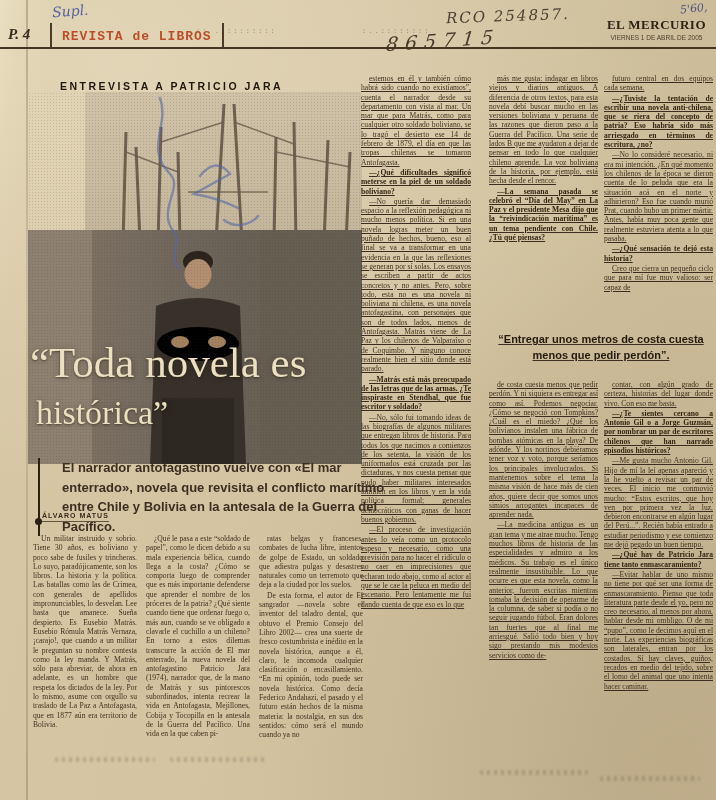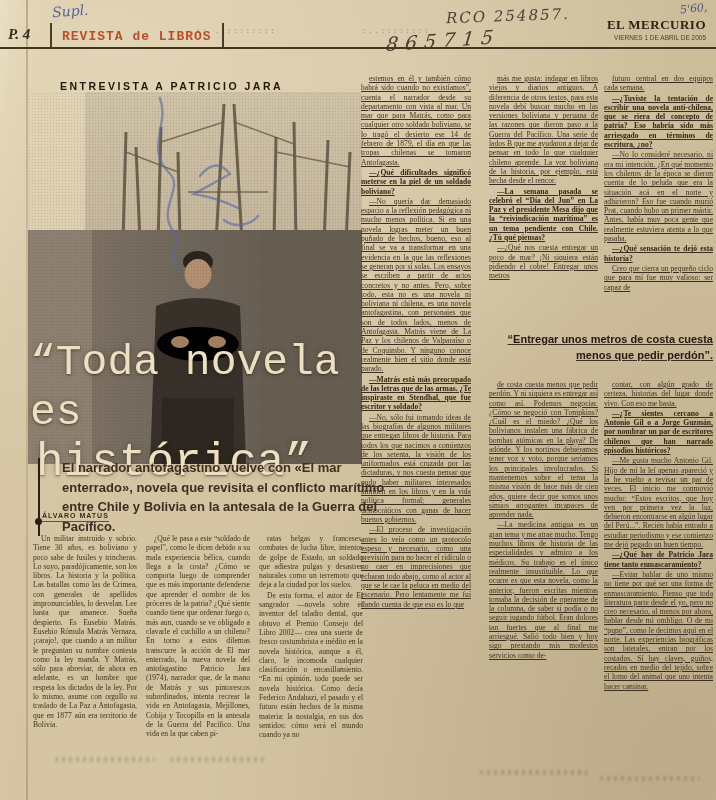--- a/index.html
+++ b/index.html
@@ -17,36 +17,36 @@
   .hand{font-family:"DejaVu Serif",serif;font-style:italic;}
   .supl{position:absolute;left:52px;top:3px;font-size:14px;color:#55639e;transform:rotate(-4deg);}
   .pagelabel{position:absolute;left:8px;top:26px;font-size:15px;font-weight:700;color:#3a2d1e;font-style:italic;}
   .sectionbox{position:absolute;left:50px;top:23px;padding:3px 10px 4px;border-left:2px solid #4a3a26;border-right:2px solid #4a3a26;}
   .sectionbox span{font-family:Liberation Mono, monospace;font-weight:700;font-size:13px;letter-spacing:1px;color:#bb4e28;}
   .stamp{position:absolute;top:27px;font-family:"DejaVu Sans Mono",monospace;font-size:7px;letter-spacing:2px;color:rgba(80,68,50,.45);}
   .stamp1{left:196px;} .stamp2{left:362px;}
   .rco{position:absolute;left:446px;top:7px;font-size:15px;color:#4d4134;transform:rotate(-2deg);letter-spacing:2px;}
   .bignum{position:absolute;left:386px;top:29px;font-size:19px;color:#463a2c;letter-spacing:7px;transform:rotate(-4deg) skewX(-10deg);}
   .price{position:absolute;left:680px;top:2px;font-size:11px;color:#4d5380;transform:rotate(-6deg);}
-  .masthead{position:absolute;right:10px;top:17px;text-align:right;}
+  .masthead{position:absolute;right:10px;top:17px;text-align:center;}
   .masthead .mh{font-family:"Liberation Serif",serif;font-weight:700;font-size:13px;letter-spacing:.5px;color:#2e2315;}
   .masthead .dt{font-family:"Liberation Sans",sans-serif;font-size:6.5px;color:#4c3e2c;margin-top:1px;}
   .toprule{position:absolute;left:0;top:47px;width:716px;height:2px;background:#43351f;}
 
   
   .kicker{position:absolute;left:60px;top:80px;font-family:"Liberation Sans",sans-serif;
     font-weight:700;font-size:10.5px;letter-spacing:2.5px;color:#20180e;}
   .photo{position:absolute;left:28px;top:92px;width:334px;height:372px;}
   .photo .dots{position:absolute;left:0;top:0;right:0;bottom:0;
     background-image:radial-gradient(rgba(60,48,36,.16) 1px, rgba(0,0,0,0) 1px);background-size:3px 3px;}
   .scribble{position:absolute;left:28px;top:92px;width:334px;height:372px;pointer-events:none;}
   .headline{position:absolute;left:30px;top:338px;width:345px;
-    font-family:Liberation Mono, monospace;color:#ece0c1;font-size:43px;line-height:50px;
+    font-family:Liberation Serif, serif;color:#ece0c1;font-size:43px;line-height:50px;
     text-shadow:0 1px 2px rgba(35,25,15,.55), 0 0 6px rgba(35,25,15,.25);}
-  .headline .l2{margin-left:6px;font-size:46px;}
+  .headline .l2{margin-left:6px;font-size:34px;}
 
   
   .deck{position:absolute;left:38px;top:458px;width:326px;padding-left:22px;
     border-left:2.5px solid #2a2014;font-family:"Liberation Sans",sans-serif;
     font-weight:700;font-size:13px;line-height:19.5px;color:#28
 1d10;}
   .deck-dot{position:absolute;left:35px;top:518px;width:7px;height:7px;border-radius:50%;background:#2a2014;}
   .byline{position:absolute;left:42px;top:512px;font-family:"Liberation Sans",sans-serif;
     font-weight:700;font-size:7px;letter-spacing:1px;color:#3a2c1c;
     border-bottom:1px solid rgba(58,44,28,.75);padding-bottom:2px;}
@@ -57,21 +57,21 @@
   .bodytxt p.q{font-weight:700;color:#332612;}
   .leftcols{position:absolute;left:33px;top:534px;width:330px;height:224px;display:flex;gap:9px;overflow:hidden;}
   .leftcols .col{flex:1;overflow:hidden;}
   .rightsec{position:absolute;left:361px;top:74px;width:352px;height:696px;display:flex;gap:18px;text-decoration:underline;}
   .rcolA{width:110px;overflow:hidden;}
   .rwrap{flex:1;display:flex;flex-direction:column;}
   .rrow{display:flex;gap:6px;overflow:hidden;}
   .rrow .col{flex:1;overflow:hidden;}
   .rrow.top{height:248px;}
   .rrow.bot{flex:1;}
-  .pullquote{height:58px;padding-top:9px;box-sizing:border-box;text-align:right;
+  .pullquote{height:58px;padding-top:9px;box-sizing:border-box;text-align:center;
     font-family:"Liberation Sans",sans-serif;font-weight:700;font-size:11px;line-height:16px;color:#241a0e;}
 
   .smudge{position:absolute;height:5px;opacity:.38;filter:blur(1.1px);border-radius:3px;
     background:repeating-linear-gradient(90deg,rgba(86,74,56,.65) 0 3px, rgba(0,0,0,0) 3px 7px);}
 </style>
 </head>
 <body>
 
 <div class="page">
   <div class="crease"></div>
@@ -202,22 +202,21 @@
       <p class="q">—¿Qué dificultades significó meterse en la piel de un soldado boliviano?</p>
       <p>—No quería dar demasiado espacio a la reflexión pedagógica ni mucho menos política. Si en una novela logras meter un buen puñado de hechos, bueno, eso al final se va a transformar en una evidencia en la que las reflexiones se generan por sí solas. Los ensayos se escriben a partir de actos concretos y no antes. Pero, sobre todo, esta no es una novela ni boliviana ni chilena, es una novela antofagastina, con personajes que son de todos lados, menos de Antofagasta. Matrás viene de La Paz y los chilenos de Valparaíso o de Coquimbo. Y ninguno conoce realmente bien el sitio donde está parado.</p>
       <p class="q">—Matrás está más preocupado de las letras que de las armas. ¿Te inspiraste en Stendhal, que fue escritor y soldado?</p>
       <p>—No, sólo fui tomando ideas de las biografías de algunos militares que entregan libros de historia. Para todos los que nacimos a comienzos de los setenta, la visión de los uniformados está cruzada por las dictaduras, y nos cuesta pensar que pudo haber militares interesados también en los libros y en la vida política formal; generales democráticos con ganas de hacer buenos gobiernos.</p>
       <p>—El proceso de investigación antes lo veía como un protocolo espeso y necesario, como una previsión para no hacer el ridículo o no caer en imprecisiones que echaran todo abajo, como al actor al que se le cae la peluca en medio del escenario. Pero lentamente me fui dando cuenta de que eso es lo que</p>
     </div>
     <div class="rwrap">
       <div class="rrow top">
         <div class="col">
           <p>más me gusta: indagar en libros viejos y diarios antiguos. A diferencia de otros textos, para esta novela debí buscar mucho en las versiones boliviana y peruana de las razones que dieron paso a la Guerra del Pacífico. Una serie de lados B que me ayudaron a dejar de pensar en todo lo que cualquier chileno aprende. La voz boliviana de la historia, por ejemplo, está hecha desde el rencor.</p>
-          <p class="q">—La semana pasada se celebró el “Día del Jun” en La Paz y el presidente Mesa dijo que la “reivindicación marítima” es un tema pendiente con Chile. ¿Tú qué piensas?</p>
-          <p>—¿Qué nos cuesta entregar un poco de mar? ¡Ni siquiera están pidiendo el cobre! Entregar unos metros</p>
+          <p class="q">—La semana pasada se celebró el “Día del May” en La Paz y el presidente Mesa dijo que la “reivindicación marítima” es un tema pendiente con Chile. ¿Tú qué piensas?</p>
         </div>
         <div class="col">
           <p>futuro central en dos equipos cada semana.</p>
           <p class="q">—¿Tuviste la tentación de escribir una novela anti-chilena, que se riera del concepto de patria? Eso habría sido más arriesgado en términos de escritura, ¿no?</p>
           <p>—No lo consideré necesario, ni era mi intención. ¿En qué momento los chilenos de la época se dieron cuenta de lo peluda que era la situación acá en el norte y adhirieron? Eso fue cuando murió Prat, cuando hubo un primer mártir. Antes, había muy poca gente que realmente estuviera atenta a lo que pasaba.</p>
           <p class="q">—¿Qué sensación te dejó esta historia?</p>
           <p>Creo que cierra un pequeño ciclo que para mí fue muy valioso: ser capaz de</p>
         </div>
       </div>
       <div class="pullquote">

